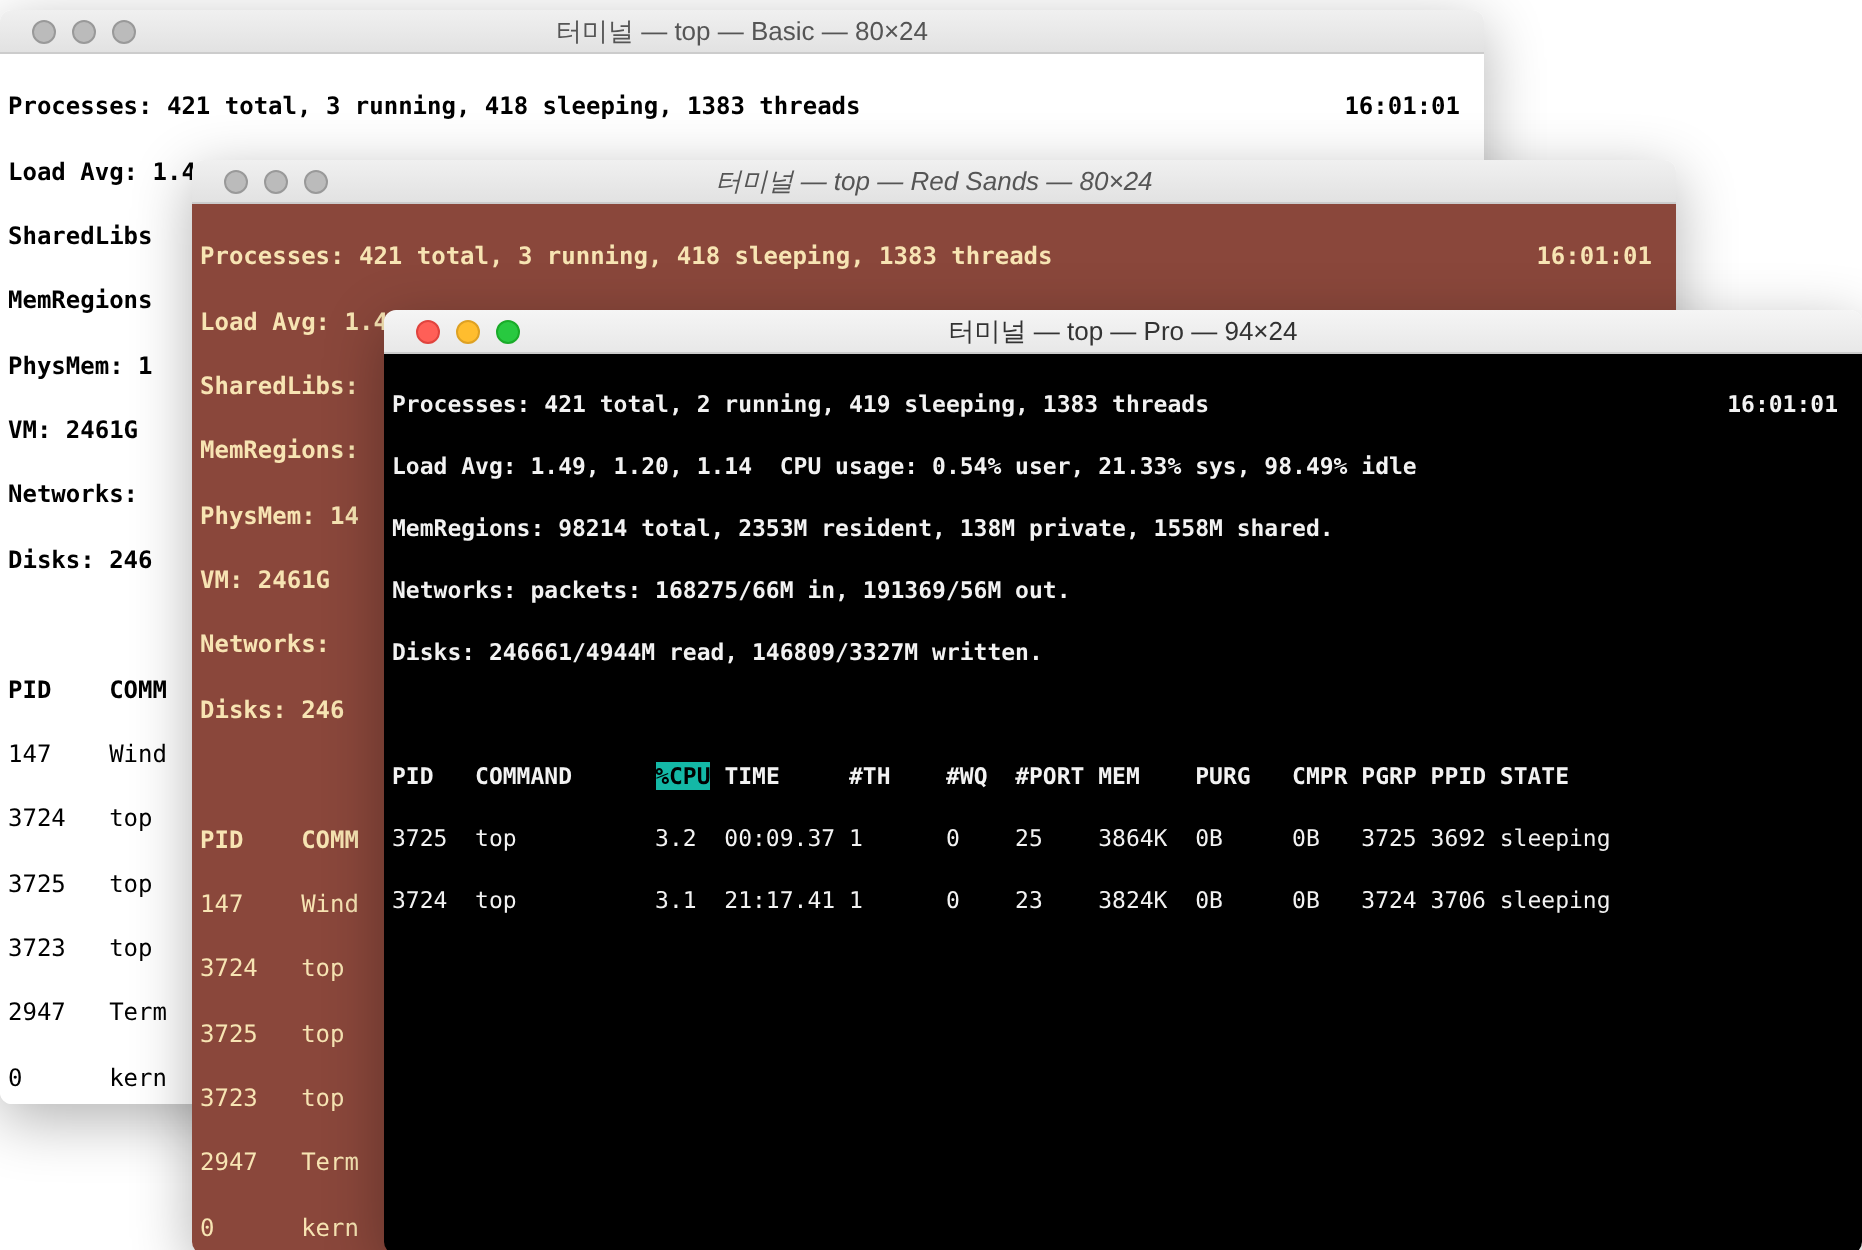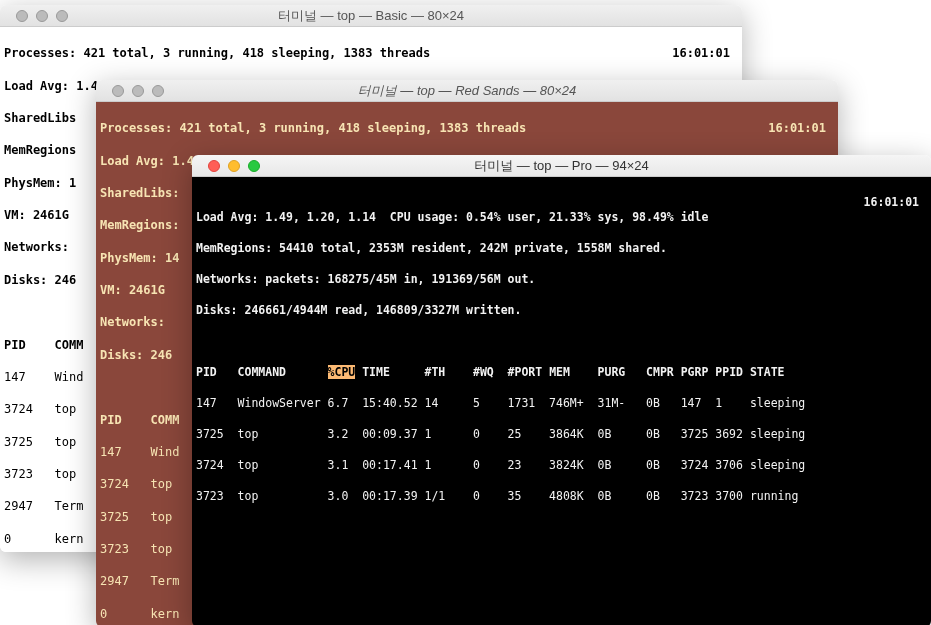--- a/index.html
+++ b/index.html
@@ -68,21 +68,21 @@
 
     
     .win-pro { top: 155px; left: 192px; width: 739px; }
     .win-pro .titlebar { background: linear-gradient(#f5f5f5,#e8e8e8); border-bottom: 1px solid #ccc; }
     .win-pro .titlebar-title { color: #333; }
     .win-pro .content { background: #000; color: #f2f2f2; height: 450px; font-size: 11.5px; }
 
     .header-line { display: block; font-weight: bold; }
     .table-row { display: block; }
     .pro-highlight {
-      background: #fdba74;
+      background: #14b8a6;
       color: #000;
     }
     .time-right {
       float: right;
       padding-right: 8px;
     }
   </style>
 </head>
 <body>
 
@@ -163,31 +163,29 @@
 <div class="window win-pro">
   <div class="titlebar">
     <div class="traffic-lights">
       <div class="traffic-light tl-red"></div>
       <div class="traffic-light tl-yellow"></div>
       <div class="traffic-light tl-green"></div>
     </div>
     <div class="titlebar-title">터미널 — top — Pro — 94×24</div>
   </div>
   <div class="content">
-<span class="header-line"><span class="time-right">16:01:01</span></span>
+<span class="header-line"><span>Processes: 421 total, 2 running, 419 sleeping, 1383 threads</span><span class="time-right">16:01:01</span></span>
 <span class="header-line">Load Avg: 1.49, 1.20, 1.14  CPU usage: 0.54% user, 21.33% sys, 98.49% idle</span>
-<span class="header-line">MemRegions: 54410 total, 2353M resident, 242M private, 1558M shared.</span>
-<span class="header-line">Networks: packets: 168275/45M in, 191369/56M out.</span>
+<span class="header-line">MemRegions: 98214 total, 2353M resident, 138M private, 1558M shared.</span>
+<span class="header-line">Networks: packets: 168275/66M in, 191369/56M out.</span>
 <span class="header-line">Disks: 246661/4944M read, 146809/3327M written.</span>
 <span class="header-line"> </span>
 <span class="header-line">PID   COMMAND      <span class="pro-highlight">%CPU</span> TIME     #TH    #WQ  #PORT MEM    PURG   CMPR PGRP PPID STATE</span>
-<span class="table-row">147   WindowServer 6.7  15:40.52 14     5    1731  746M+  31M-   0B   147  1    sleeping</span>
 <span class="table-row">3725  top          3.2  00:09.37 1      0    25    3864K  0B     0B   3725 3692 sleeping</span>
-<span class="table-row">3724  top          3.1  00:17.41 1      0    23    3824K  0B     0B   3724 3706 sleeping</span>
-<span class="table-row">3723  top          3.0  00:17.39 1/1    0    35    4808K  0B     0B   3723 3700 running</span>
+<span class="table-row">3724  top          3.1  21:17.41 1      0    23    3824K  0B     0B   3724 3706 sleeping</span>
 
 
 
 
 
 
 
 
 
 

